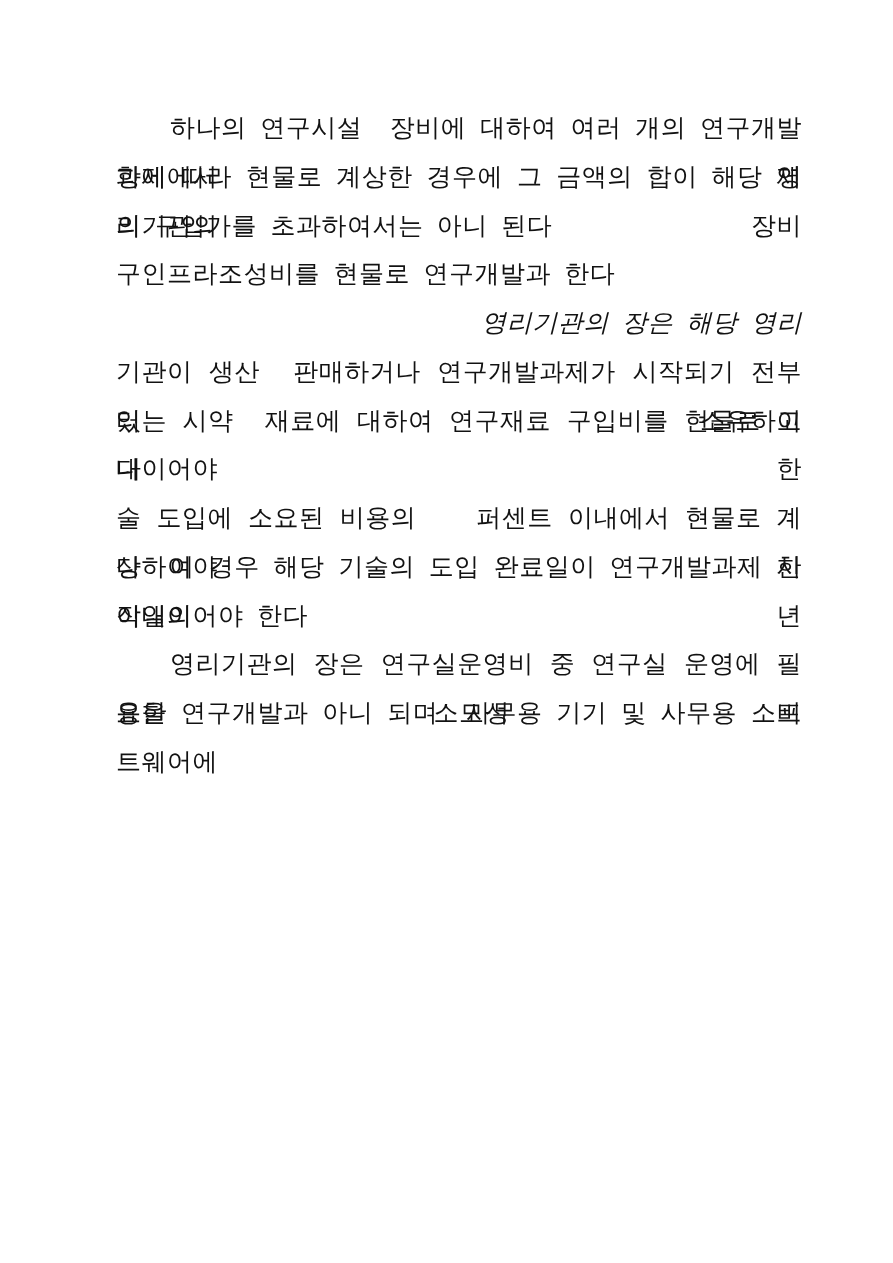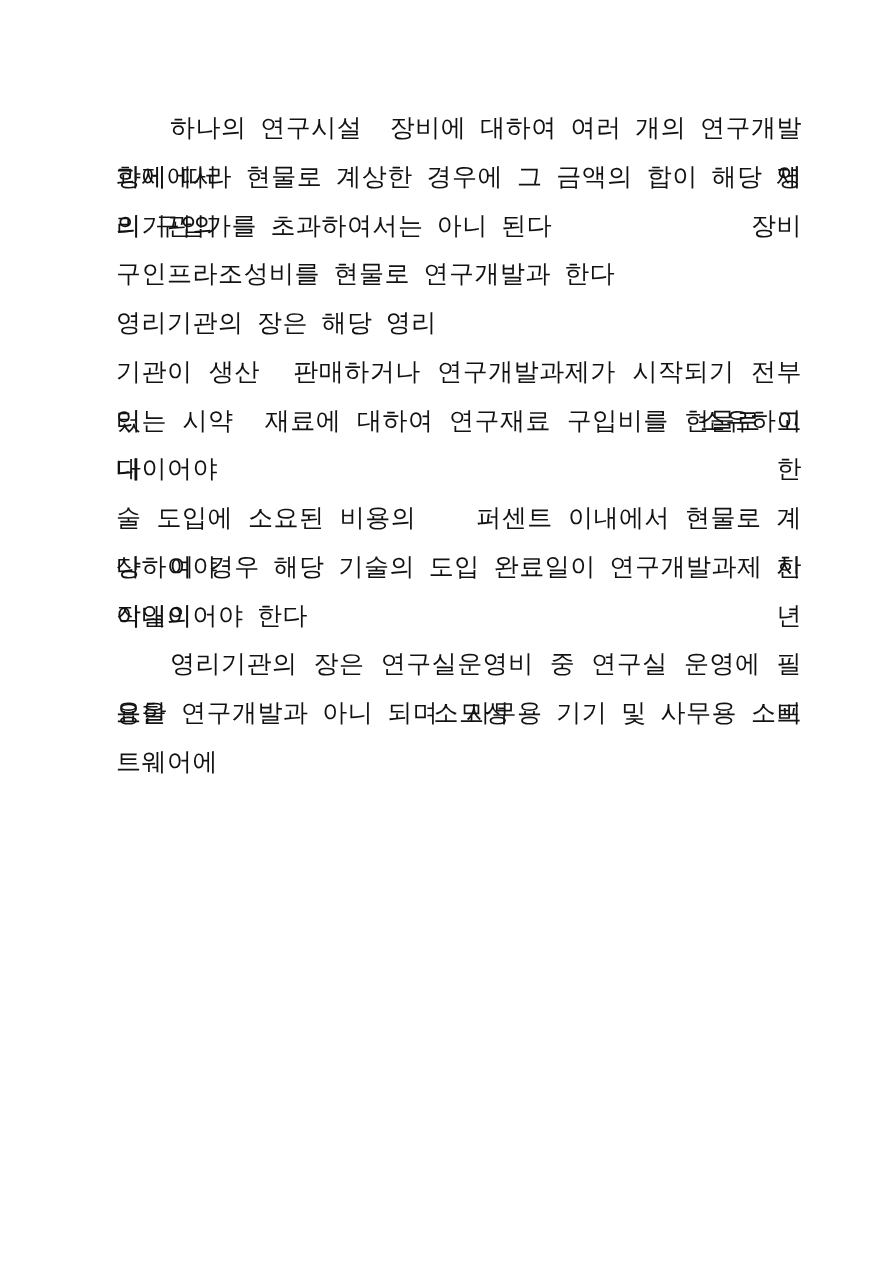--- a/index.html
+++ b/index.html
@@ -31,20 +31,22 @@
     letter-spacing: 0.5px;
   }
   .line.justify {
     text-align: justify;
     text-align-last: justify;
   }
   .line.indent {
     text-indent: 54px;
   }
   .line.right {
+    text-align: right;
+    font-style: italic;
   }
   .paragraph {
     margin: 0;
     padding: 0;
   }
 </style>
 </head>
 <body>
 
 <div class="page">

